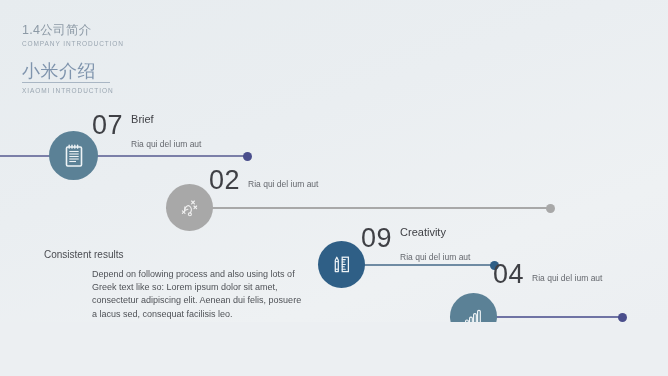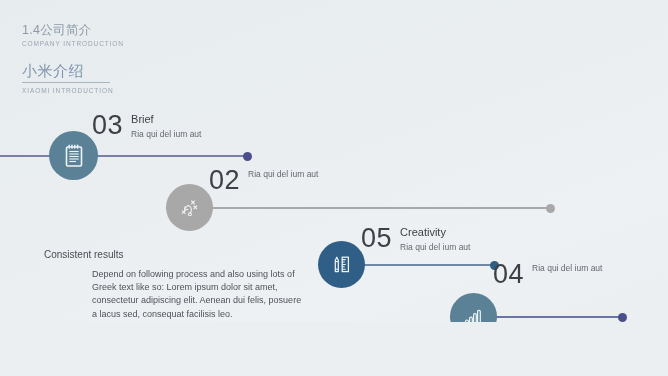--- a/index.html
+++ b/index.html
@@ -37,21 +37,21 @@
     white-space: nowrap;
   }
   .hdr-en-1 {
     font-size: 6.5px;
     color: #9aa6b1;
     letter-spacing: 0.9px;
     line-height: 11px;
     white-space: nowrap;
   }
   .hdr-cn-2 {
-    font-size: 15px;
+    font-size: 18px;
     color: #7f94ad;
     letter-spacing: 0.5px;
     line-height: 20px;
     white-space: nowrap;
     margin-top: 12px;
   }
   .hdr-rule {
     width: 88px;
     height: 1px;
     background: #a9b6c4;
@@ -104,21 +104,21 @@
   }
   .tl-title {
     font-size: 11px;
     color: #3f4045;
     line-height: 15px;
   }
   .tl-sub {
     font-size: 8.5px;
     color: #65686e;
     line-height: 12px;
-    margin-top: 1px;
+    margin-top: 11px;
   }
 
   
   #body-block {
     position: absolute;
     left: 44px;
     top: 246px;
     width: 258px;
   }
   .body-head {
@@ -166,21 +166,21 @@
           <line x1="6.3" y1="7.5" x2="15.7" y2="7.5" stroke="#eef3f6" stroke-width="1.1"></line>
           <line x1="6.3" y1="10" x2="15.7" y2="10" stroke="#eef3f6" stroke-width="1.1"></line>
           <line x1="6.3" y1="12.5" x2="15.7" y2="12.5" stroke="#eef3f6" stroke-width="1.1"></line>
           <line x1="6.3" y1="15" x2="15.7" y2="15" stroke="#eef3f6" stroke-width="1.1"></line>
           <line x1="6.3" y1="17.5" x2="13" y2="17.5" stroke="#eef3f6" stroke-width="1.1"></line>
         </svg>
       </span>
     </div>
 
     <div class="tl-text" style="left:92px; top:111px;">
-      <div class="tl-num">03</div>
+      <div class="tl-num">07</div>
       <div class="tl-labels">
         <div class="tl-title">Brief</div>
         <div class="tl-sub">Ria qui del ium aut</div>
       </div>
     </div>
   </div>
 
   <div class="row">
     <div class="tl-line" style="left:166px; top:207px; width:386px; background:#a8a8a8;"></div>
     <div class="tl-dot" style="left:546px; top:203.5px; background:#a8a8a8;"></div>
@@ -225,21 +225,21 @@
             <line x1="12.2" y1="6.6" x2="15.3" y2="6.6"></line>
             <line x1="12.2" y1="9.0" x2="14.3" y2="9.0"></line>
             <line x1="12.2" y1="11.4" x2="15.3" y2="11.4"></line>
             <line x1="12.2" y1="13.8" x2="14.3" y2="13.8"></line>
             <line x1="12.2" y1="16.2" x2="15.3" y2="16.2"></line>
           </g>
         </svg>
       </span>
     </div>
     <div class="tl-text" style="left:361px; top:224px;">
-      <div class="tl-num">05</div>
+      <div class="tl-num">09</div>
       <div class="tl-labels">
         <div class="tl-title">Creativity</div>
         <div class="tl-sub">Ria qui del ium aut</div>
       </div>
     </div>
   </div>
 
   <div class="row">
     <div class="tl-line" style="left:450px; top:316px; width:174px; background:#6f73a4;"></div>
     <div class="tl-dot" style="left:618px; top:312.5px; background:#4a4e8c;"></div>

